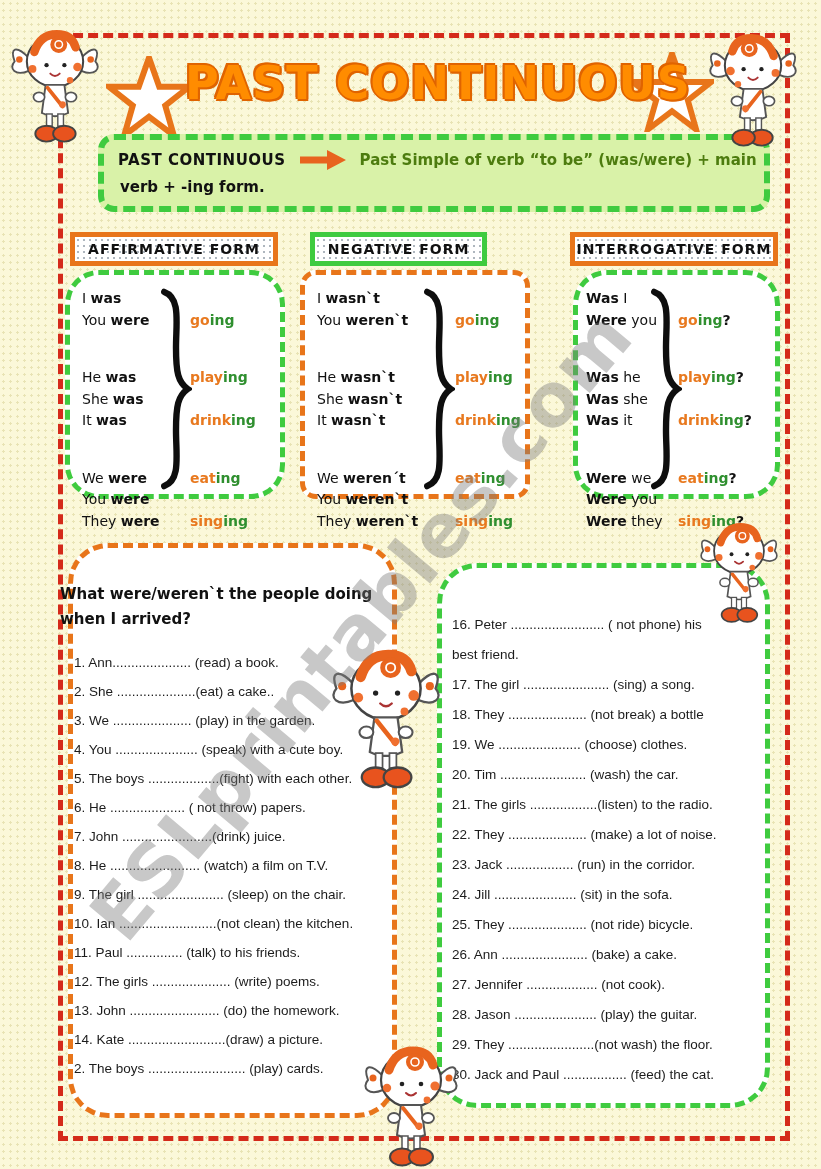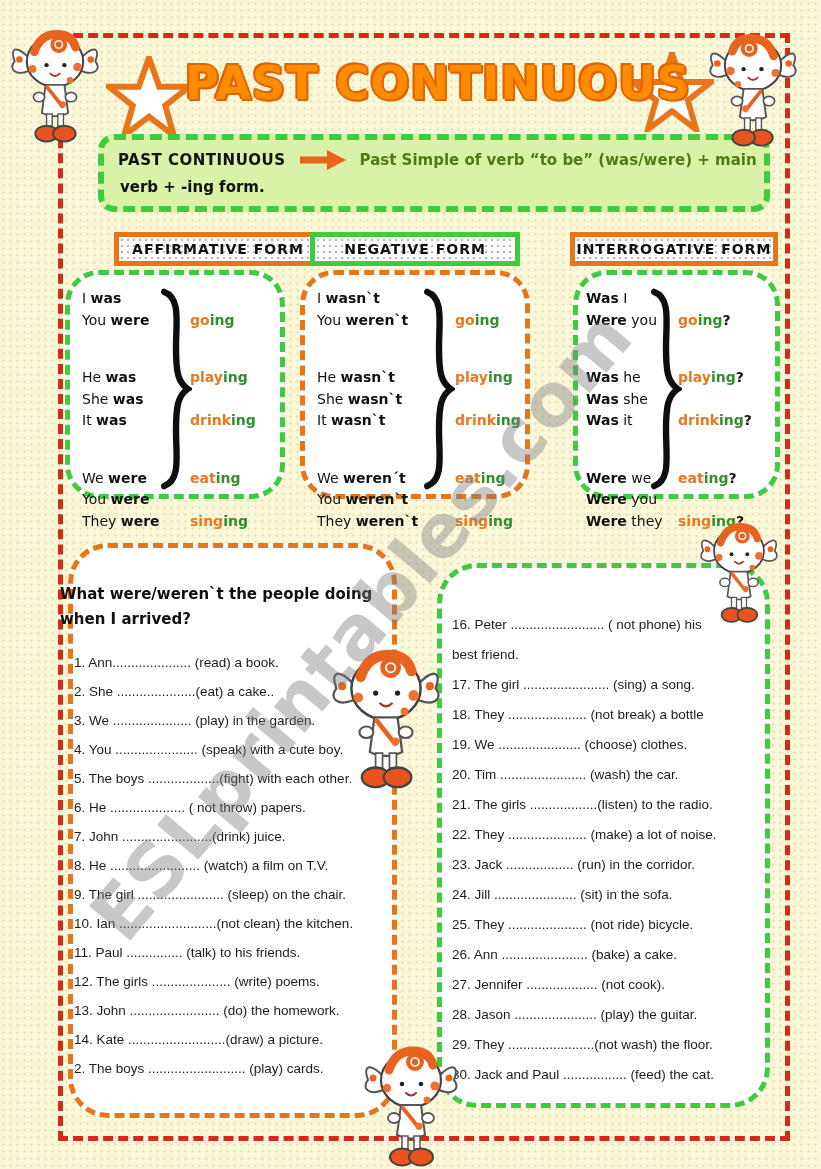--- a/index.html
+++ b/index.html
@@ -42,22 +42,22 @@
   .form-header{
     position:absolute;top:232px;height:34px;box-sizing:border-box;
     border-style:solid;border-width:5px;
     background-color:#fff;
     background-image:radial-gradient(#AEB6BE 1px, rgba(0,0,0,0) 1.2px);
     background-size:6px 6px;
     display:flex;align-items:center;justify-content:center;
     font-size:14px;font-weight:bold;color:#111;letter-spacing:1px;
     z-index:5;white-space:nowrap;
   }
-  .fh0{left:70px;width:208px;margin-left:44px;}
-  .fh1{left:310px;width:210px;}
+  .fh0{left:70px;width:208px;}
+  .fh1{left:310px;width:177px;}
   .fh2{left:570px;width:208px;}
   
   .form-box{
     position:absolute;top:270px;height:229px;box-sizing:border-box;
     background:#fff;border-style:dashed;border-width:5px;border-radius:34px;
     z-index:5;
   }
   .fb0{left:65px;width:220px;}
   .fb1{left:300px;width:230px;}
   .fb2{left:573px;width:207px;}
@@ -214,21 +214,21 @@
           <span class="verb"><span class="vstem">sing</span><span class="ving">ing</span></span>
         </div>
       </div>
       <span class="brace">
         <svg width="32" height="204">
           <use href="#sym-brace"></use>
         </svg>
       </span>
     </div>
     <div class="form-header fh1" style="border-color: rgb(63, 203, 63);">NEGATIVE FORM</div>
-    <div class="form-box fb1" style="border-color: rgb(232, 117, 26);">
+    <div class="form-box fb1" style="border-color: rgb(232, 117, 26); border-radius: 16px;">
       <div class="form-rows">
         <div class="frow">
           <span class="pron"><span class="seg-a">I </span><span class="seg-b">wasn`t</span></span>
         </div>
         <div class="frow">
           <span class="pron"><span class="seg-a">You </span><span class="seg-b">weren`t</span></span>
           <span class="verb"><span class="vstem">go</span><span class="ving">ing</span></span>
         </div>
         <div class="frow gap">
           <span class="pron"><span class="seg-a">He </span><span class="seg-b">wasn`t</span></span>

